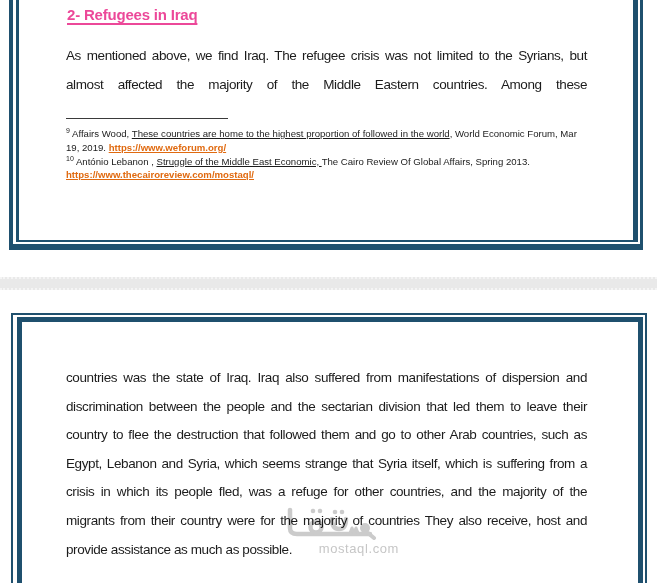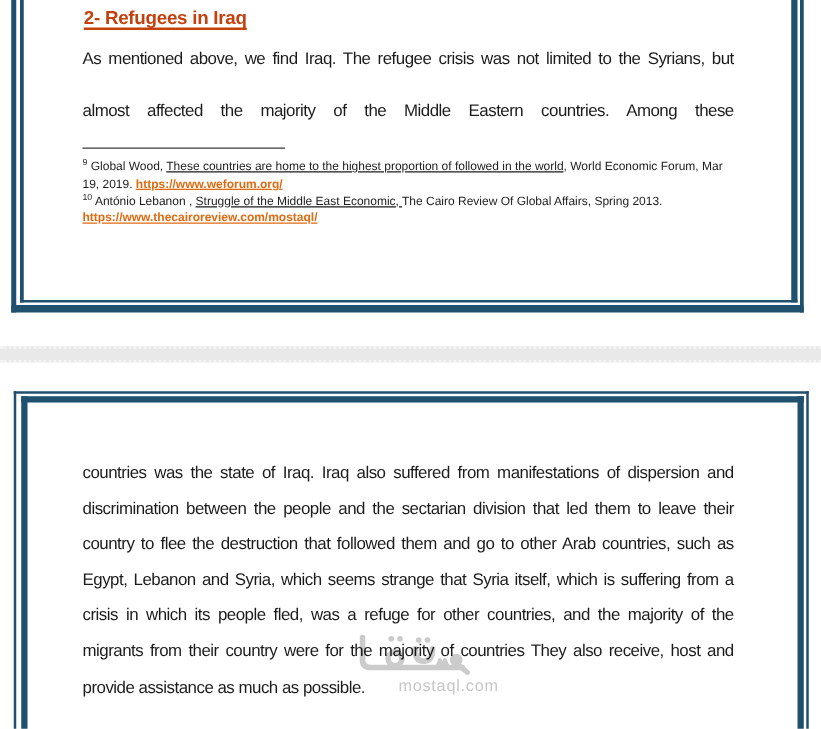--- a/index.html
+++ b/index.html
@@ -17,25 +17,25 @@
     border-left-width:3px;border-right-width:5px;border-bottom-width:2px;}
   #p2-border-outer{left:11px;top:313px;width:636px;height:280px;
     border-top-width:2px;border-left-width:2px;border-right-width:2px;}
   #p2-border-inner{left:17px;top:317px;width:626px;height:276px;
     border-top-width:5px;border-left-width:5px;border-right-width:5px;}
   
   .page-gap{position:absolute;left:0;top:277px;width:657px;height:13px;
     background:#e9e9e9;border-top:2px dotted #f5f5f5;border-bottom:2px dotted #f5f5f5;box-sizing:border-box;}
   
   .p1-heading{position:absolute;left:67px;top:6px;width:521px;
-    font-size:15px;font-weight:bold;color:#c2410c;
+    font-size:15px;font-weight:bold;color:#ec4899;
     text-decoration:underline;text-decoration-thickness:2px;text-underline-offset:3px;
     letter-spacing:-0.2px;}
-  .p1-para{position:absolute;left:66px;top:26px;width:521px;
-    font-size:13.5px;letter-spacing:-0.4px;line-height:42px;
+  .p1-para{position:absolute;left:66px;top:41px;width:521px;
+    font-size:13.5px;letter-spacing:-0.4px;line-height:29px;
     text-align:justify;text-align-last:justify;}
   
   .footnotes{position:absolute;left:66px;top:118px;width:524px;font-size:9.6px;line-height:13.8px;color:#1c1c1c;}
   .fn-sep{width:162px;border-top:1px solid #3a3a3a;margin:0 0 8px 0;height:0;}
   .fn{margin:0;}
   .fn sup{font-size:7px;line-height:0;}
   .fn .fn-title{text-decoration:underline;}
   .fn a{color:#e06a10;text-decoration:underline;cursor:pointer;font-weight:bold;}
   
   .p2-para{position:absolute;left:66px;top:364px;width:521px;
@@ -53,21 +53,21 @@
 
 <div class="border-rect" id="p1-border-outer"></div>
 <div class="border-rect" id="p1-border-inner"></div>
 
 <div class="p1-heading">2- Refugees in Iraq</div>
 
 <div class="p1-para">As mentioned above, we find Iraq. The refugee crisis was not limited to the Syrians, but almost affected the majority of the Middle Eastern countries. Among these</div>
 
 <div class="footnotes">
   <div class="fn-sep"></div>
-  <p class="fn"><sup>9</sup><span> Global Wood, </span><span class="fn-title">These countries are home to the highest proportion of followed in the world</span><span>, World Economic Forum, Mar 19, 2019. </span><a>https://www.weforum.org/</a></p>
+  <p class="fn"><sup>9</sup><span> Affairs Wood, </span><span class="fn-title">These countries are home to the highest proportion of followed in the world</span><span>, World Economic Forum, Mar 19, 2019. </span><a>https://www.weforum.org/</a></p>
   <p class="fn"><sup>10</sup><span> António Lebanon , </span><span class="fn-title">Struggle of the Middle East Economic, </span><span>The Cairo Review Of Global Affairs, Spring 2013. </span><a>https://www.thecairoreview.com/mostaql/</a></p>
 </div>
 
 <div class="page-gap"></div>
 
 <div class="border-rect" id="p2-border-outer"></div>
 <div class="border-rect" id="p2-border-inner"></div>
 
 <div class="p2-para">countries was the state of Iraq. Iraq also suffered from manifestations of dispersion and discrimination between the people and the sectarian division that led them to leave their country to flee the destruction that followed them and go to other Arab countries, such as Egypt, Lebanon and Syria, which seems strange that Syria itself, which is suffering from a crisis in which its people fled, was a refuge for other countries, and the majority of the migrants from their country were for the majority of countries They also receive, host and provide assistance as much as possible.</div>
 

